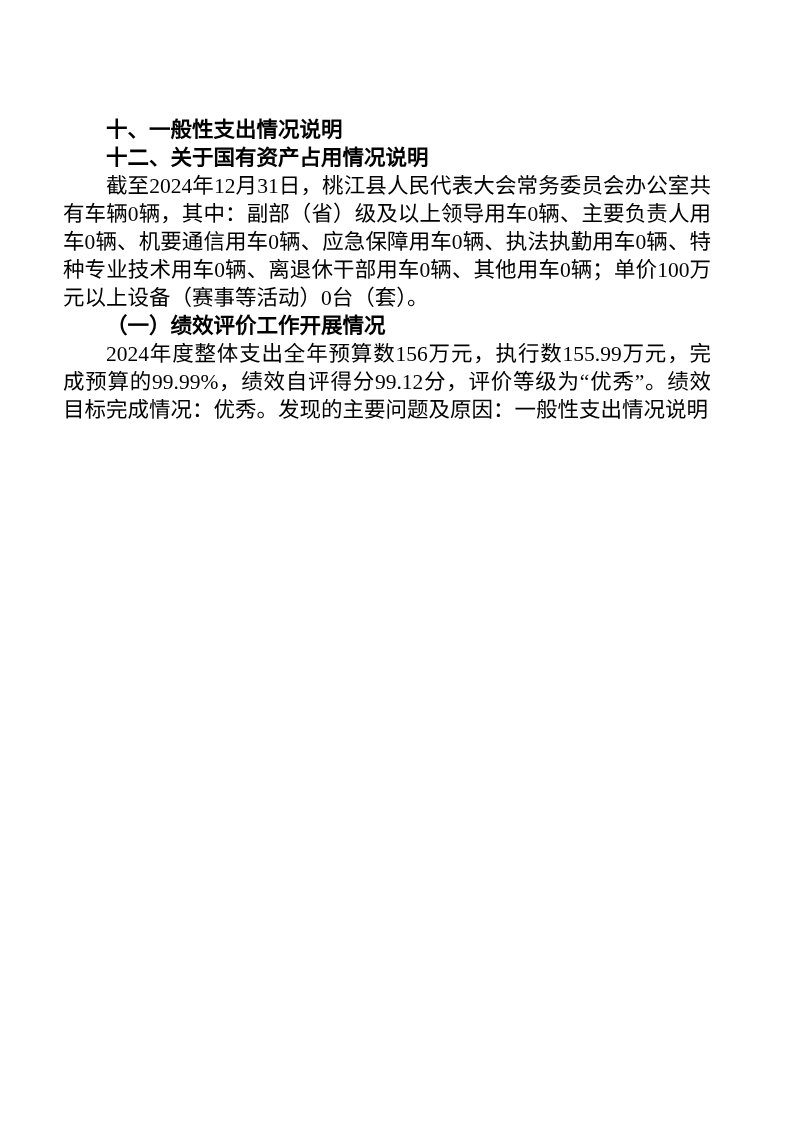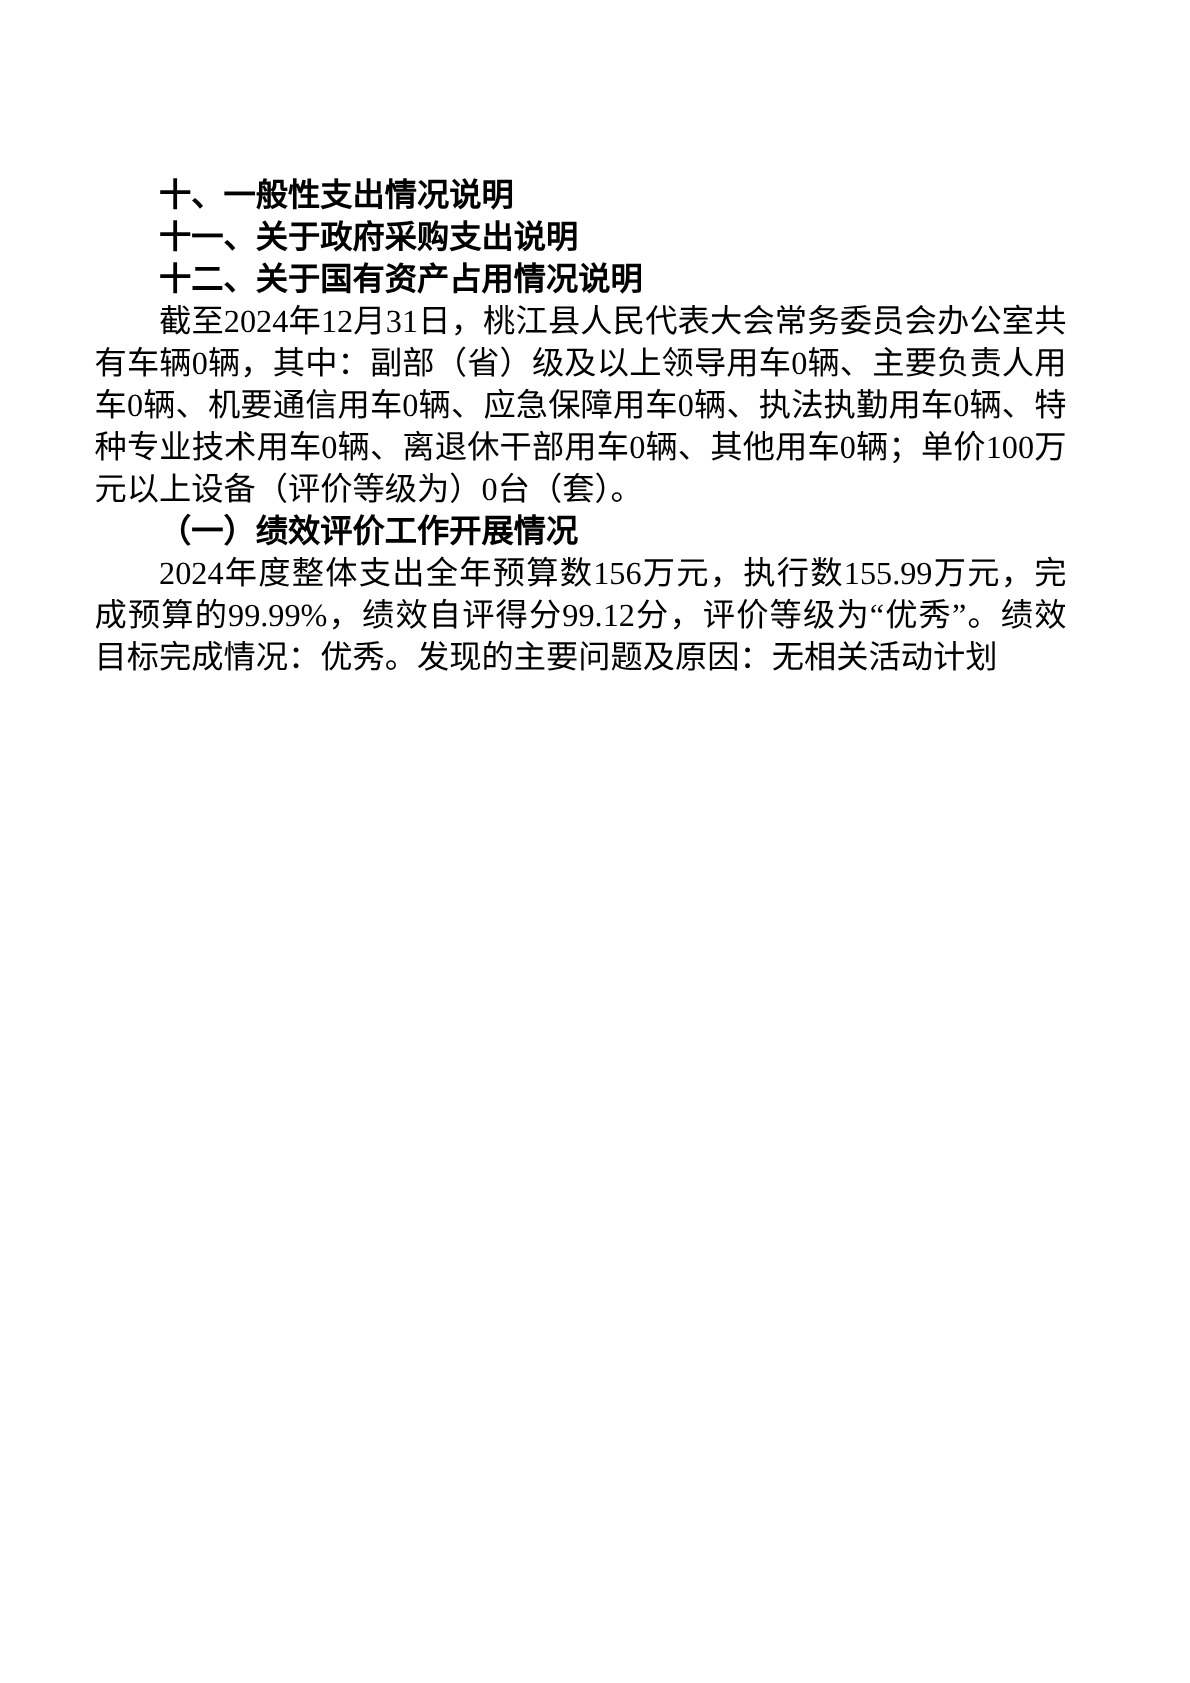--- a/index.html
+++ b/index.html
@@ -45,28 +45,27 @@
 </style>
 </head>
 <body>
 
 <div class="page">
   <div class="doc-body">
 
     <h2>十、一般性支出情况说明</h2>
 
 
-    <h2>十一、关于政府采购支出说明</h2>
 
 
     <h2>十二、关于国有资产占用情况说明</h2>
 
-    <p>截至2024年12月31日，桃江县人民代表大会常务委员会办公室共有车辆0辆，其中：副部（省）级及以上领导用车0辆、主要负责人用车0辆、机要通信用车0辆、应急保障用车0辆、执法执勤用车0辆、特种专业技术用车0辆、离退休干部用车0辆、其他用车0辆；单价100万元以上设备（评价等级为）0台（套）。</p>
+    <p>截至2024年12月31日，桃江县人民代表大会常务委员会办公室共有车辆0辆，其中：副部（省）级及以上领导用车0辆、主要负责人用车0辆、机要通信用车0辆、应急保障用车0辆、执法执勤用车0辆、特种专业技术用车0辆、离退休干部用车0辆、其他用车0辆；单价100万元以上设备（赛事等活动）0台（套）。</p>
 
 
     <h3>（一）绩效评价工作开展情况</h3>
 
 
 
-    <p>2024年度整体支出全年预算数156万元，执行数155.99万元，完成预算的99.99%，绩效自评得分99.12分，评价等级为“优秀”。绩效目标完成情况：优秀。发现的主要问题及原因：无相关活动计划</p>
+    <p>2024年度整体支出全年预算数156万元，执行数155.99万元，完成预算的99.99%，绩效自评得分99.12分，评价等级为“优秀”。绩效目标完成情况：优秀。发现的主要问题及原因：一般性支出情况说明</p>
 
   </div>
 </div>
 
 </body></html>

